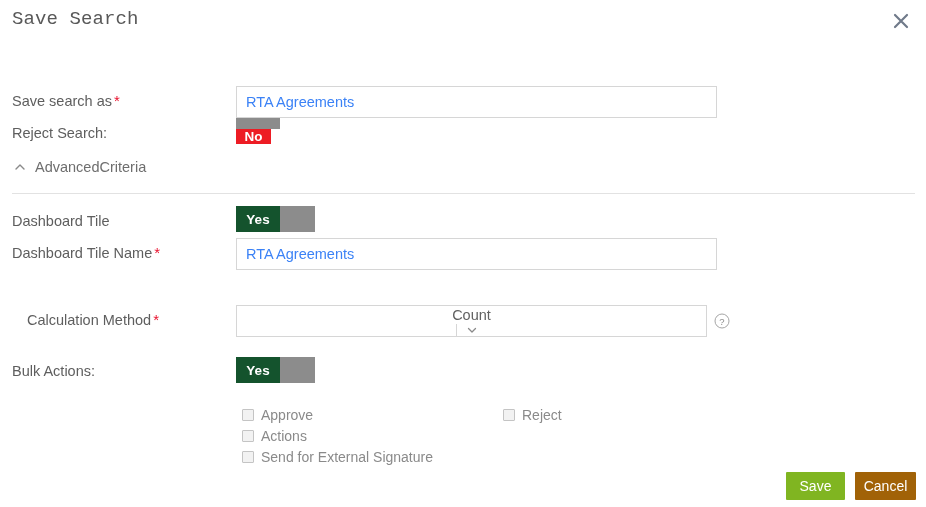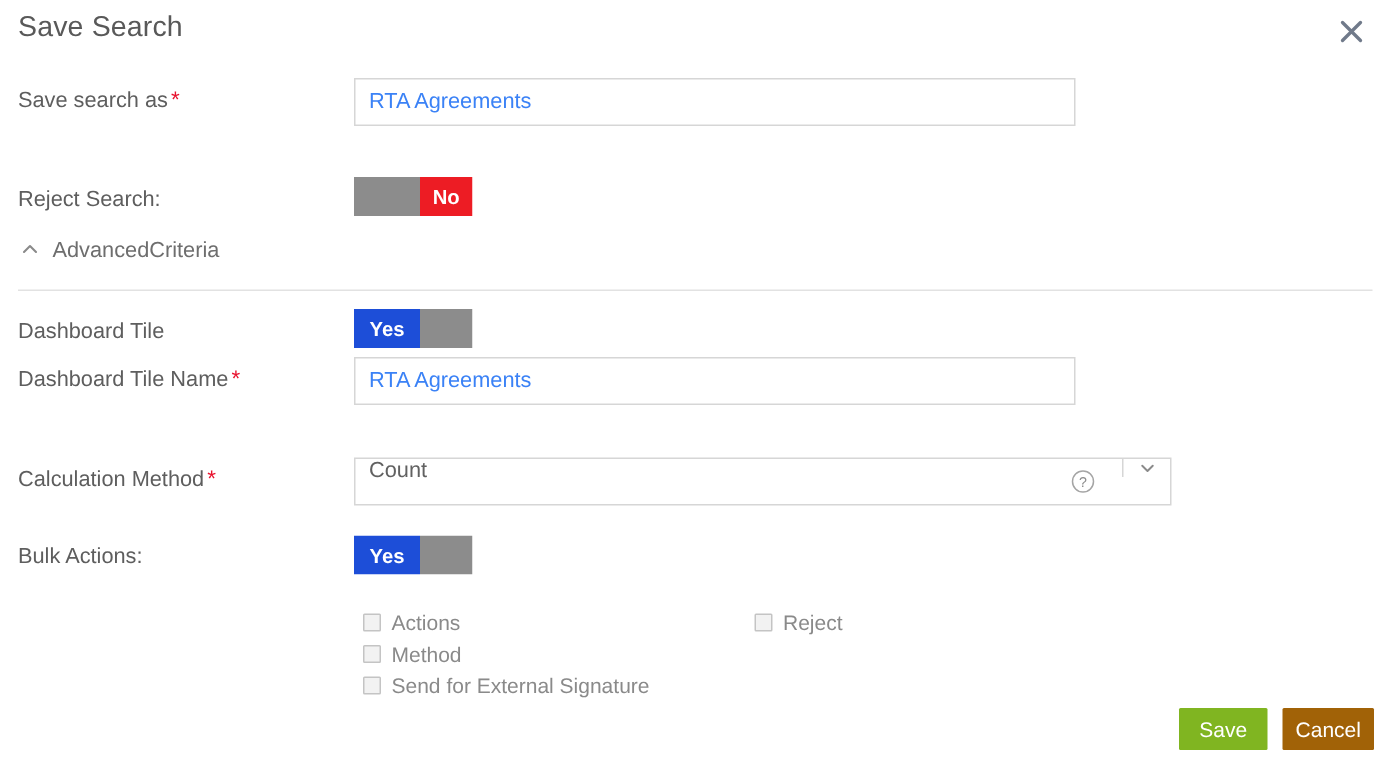--- a/index.html
+++ b/index.html
@@ -16,20 +16,21 @@
     overflow: hidden;
     position: relative;
   }
 
   
   .dialog-header {
     position: absolute;
     left: 0; top: 0;
     width: 926px;
     height: 46px;
+    font-family: Liberation Mono, monospace;
   }
   .dialog-title {
     position: absolute;
     left: 12px;
     top: 8px;
     font-size: 19px;
     font-weight: 400;
     color: #595959;
     letter-spacing: 0.1px;
     white-space: nowrap;
@@ -105,21 +106,21 @@
   }
   .toggle-seg {
     display: flex;
     align-items: center;
     justify-content: center;
     font-size: 13.5px;
     font-weight: 700;
     color: #ffffff;
     height: 100%;
   }
-  .toggle.is-yes .seg-on  { width: 44px; background: #1d4ed8; }
+  .toggle.is-yes .seg-on  { width: 44px; background: #14532d; }
   .toggle.is-yes .seg-off { width: 35px; background: #8c8c8c; }
   .toggle.is-no  .seg-off { width: 44px; background: #8c8c8c; }
   .toggle.is-no  .seg-on  { width: 35px; background: #ed1c24; }
 
   
   .section-toggle {
     position: absolute;
     left: 14px;
     display: flex;
     align-items: flex-start;
@@ -141,27 +142,28 @@
     left: 12px;
     width: 903px;
     height: 1px;
     background: #e2e2e2;
   }
 
   
   .select-wrap {
     position: absolute;
     left: 236px;
-    width: 545px;
+    width: 471px;
     height: 32px;
     border: 1px solid #d6d6d6;
     background: #ffffff;
     display: flex;
-    align-items: flex-start;
-    cursor: pointer;
+    align-items: center;
+    cursor: pointer;
+    flex-direction: column;
   }
   .select-value {
     flex: 1;
     display: flex;
     align-items: center;
     padding: 0 9px;
     font-size: 14.5px;
     color: #616161;
     white-space: nowrap;
     overflow: hidden;
@@ -262,30 +264,30 @@
     <span>
       <svg width="18" height="18" viewBox="0 0 18 18" aria-hidden="true">
         <path d="M3 3 L15 15 M15 3 L3 15" stroke="#707a8a" stroke-width="2.2" stroke-linecap="round" fill="none"></path>
       </svg>
     </span>
   </button>
 </div>
 
 <div class="form-body">
 
-  <div class="form-row" style="top:4px; height:36px;padding-left:31px;">
+  <div class="form-row" style="top:38px; height:36px;padding-left:31px;">
     <div class="field-label" style="top:8px;">
       <span>Save search as</span><span class="req-star">*</span>
     </div>
     <input class="text-input" type="text" style="top: 2px;" value="RTA Agreements" placeholder="Save search as">
   </div>
 
   <div class="form-row" style="top:72px; height:32px;">
     <div class="field-label" style="top:6px;">Reject Search:</div>
-    <div class="toggle is-no" style="top:0px;">
+    <div class="toggle is-no" style="top:0px;flex-direction:column;">
       <div class="toggle-seg seg-off"></div>
       <div class="toggle-seg seg-on">No</div>
     </div>
   </div>
 
   <div class="form-row" style="top:110px; height:36px;">
     <div class="section-toggle" style="top:3px;">
       <span class="chev-up">
         <svg width="12" height="12" viewBox="0 0 12 12" aria-hidden="true">
           <path d="M2 8 L6 4 L10 8" stroke="#8a8a8a" stroke-width="1.4" fill="none" stroke-linecap="round" stroke-linejoin="round"></path>
@@ -305,21 +307,21 @@
   </div>
 
   <div class="form-row" style="top:190px; height:36px;">
     <div class="field-label" style="top:8px;">
       <span>Dashboard Tile Name</span><span class="req-star">*</span>
     </div>
     <input class="text-input" type="text" style="top: 2px;" value="RTA Agreements" placeholder="Dashboard Tile Name">
   </div>
 
   <div class="form-row" style="top:257px; height:36px;">
-    <div class="field-label" style="top:8px;">
+    <div class="field-label" style="top:8px;margin-left:15px;">
       <span>Calculation Method</span><span class="req-star">*</span>
     </div>
     <div class="select-wrap" style="top:2px;">
       <div class="select-value">Count</div>
       <div class="select-arrow">
         <svg width="12" height="12" viewBox="0 0 12 12" aria-hidden="true">
           <path d="M2.5 4.5 L6 8 L9.5 4.5" stroke="#8a8a8a" stroke-width="1.3" fill="none" stroke-linecap="round" stroke-linejoin="round"></path>
         </svg>
       </div>
     </div>
@@ -337,25 +339,25 @@
       <div class="toggle-seg seg-on">Yes</div>
       <div class="toggle-seg seg-off"></div>
     </div>
   </div>
 
   <div class="form-row" style="top:358px; height:70px;">
     <div class="checkbox-grid">
       <div class="cb-col col-1" id="cb-col-1">
           <div class="cb-item">
             <span class="cb-box"></span>
-            <span class="cb-label">Actions</span>
+            <span class="cb-label">Approve</span>
           </div>
           <div class="cb-item">
             <span class="cb-box"></span>
-            <span class="cb-label">Method</span>
+            <span class="cb-label">Actions</span>
           </div>
           <div class="cb-item">
             <span class="cb-box"></span>
             <span class="cb-label">Send for External Signature</span>
           </div>
         </div>
       <div class="cb-col col-2" id="cb-col-2">
           <div class="cb-item">
             <span class="cb-box"></span>
             <span class="cb-label">Reject</span>

